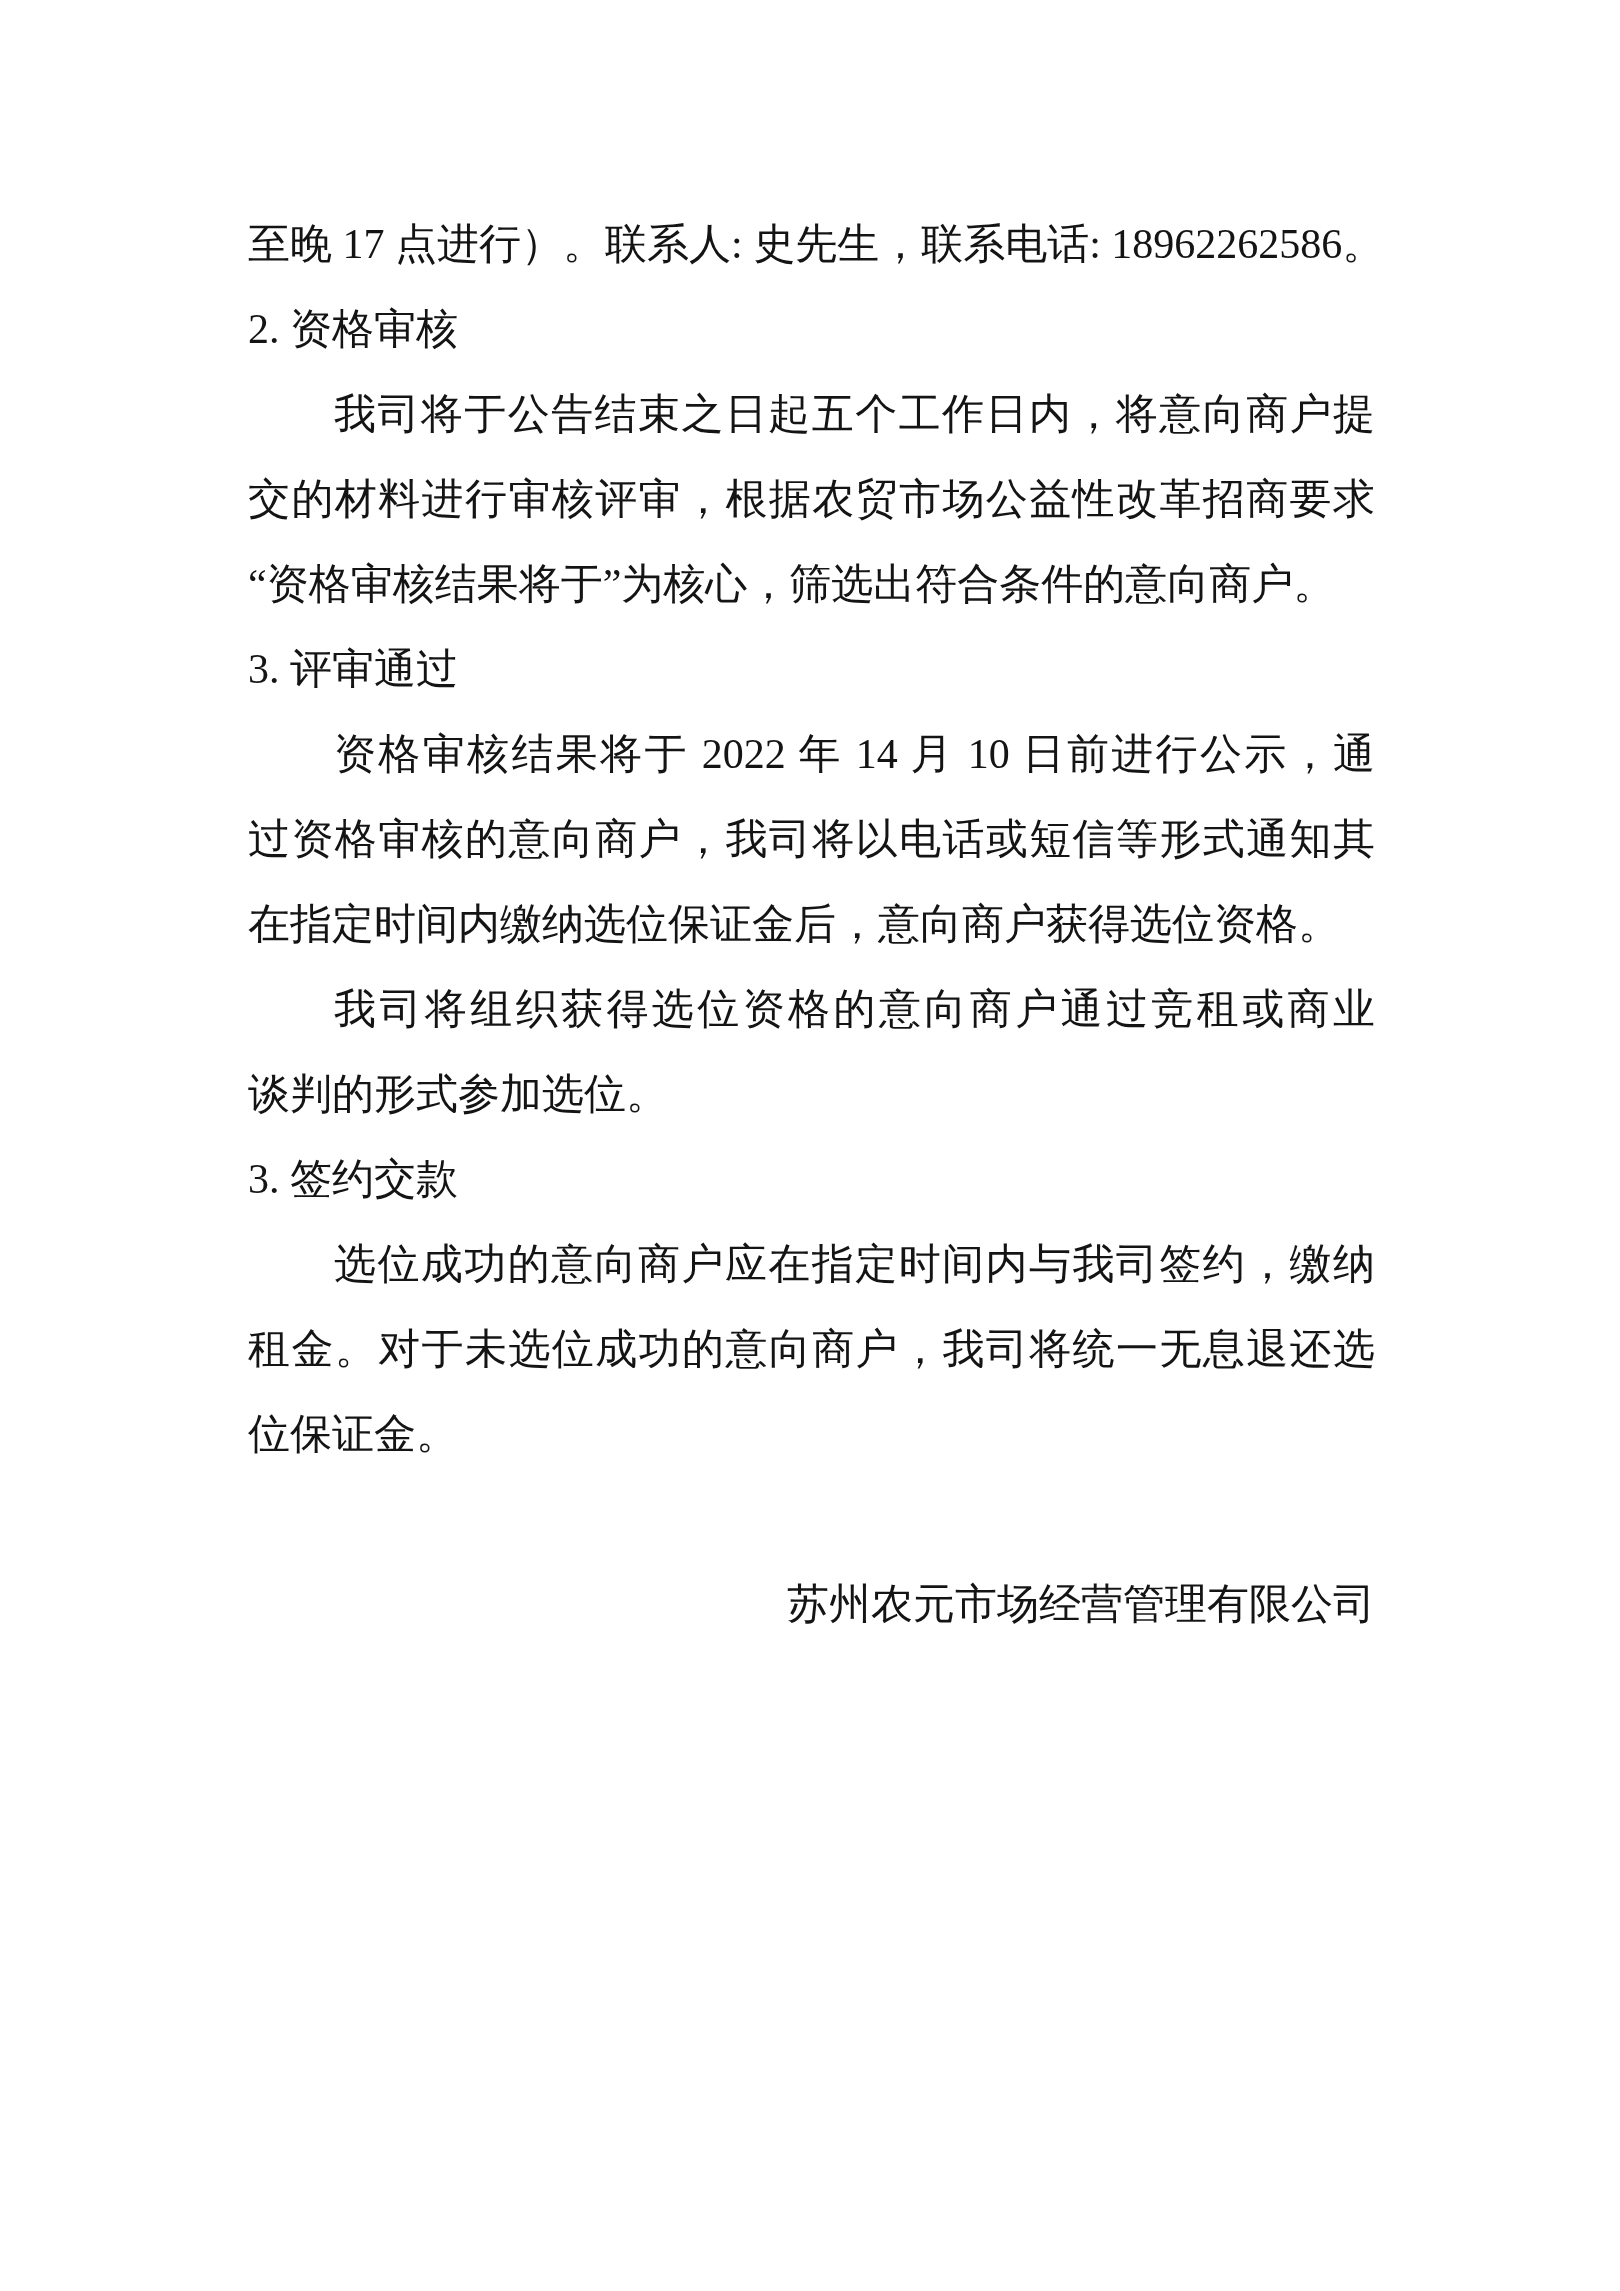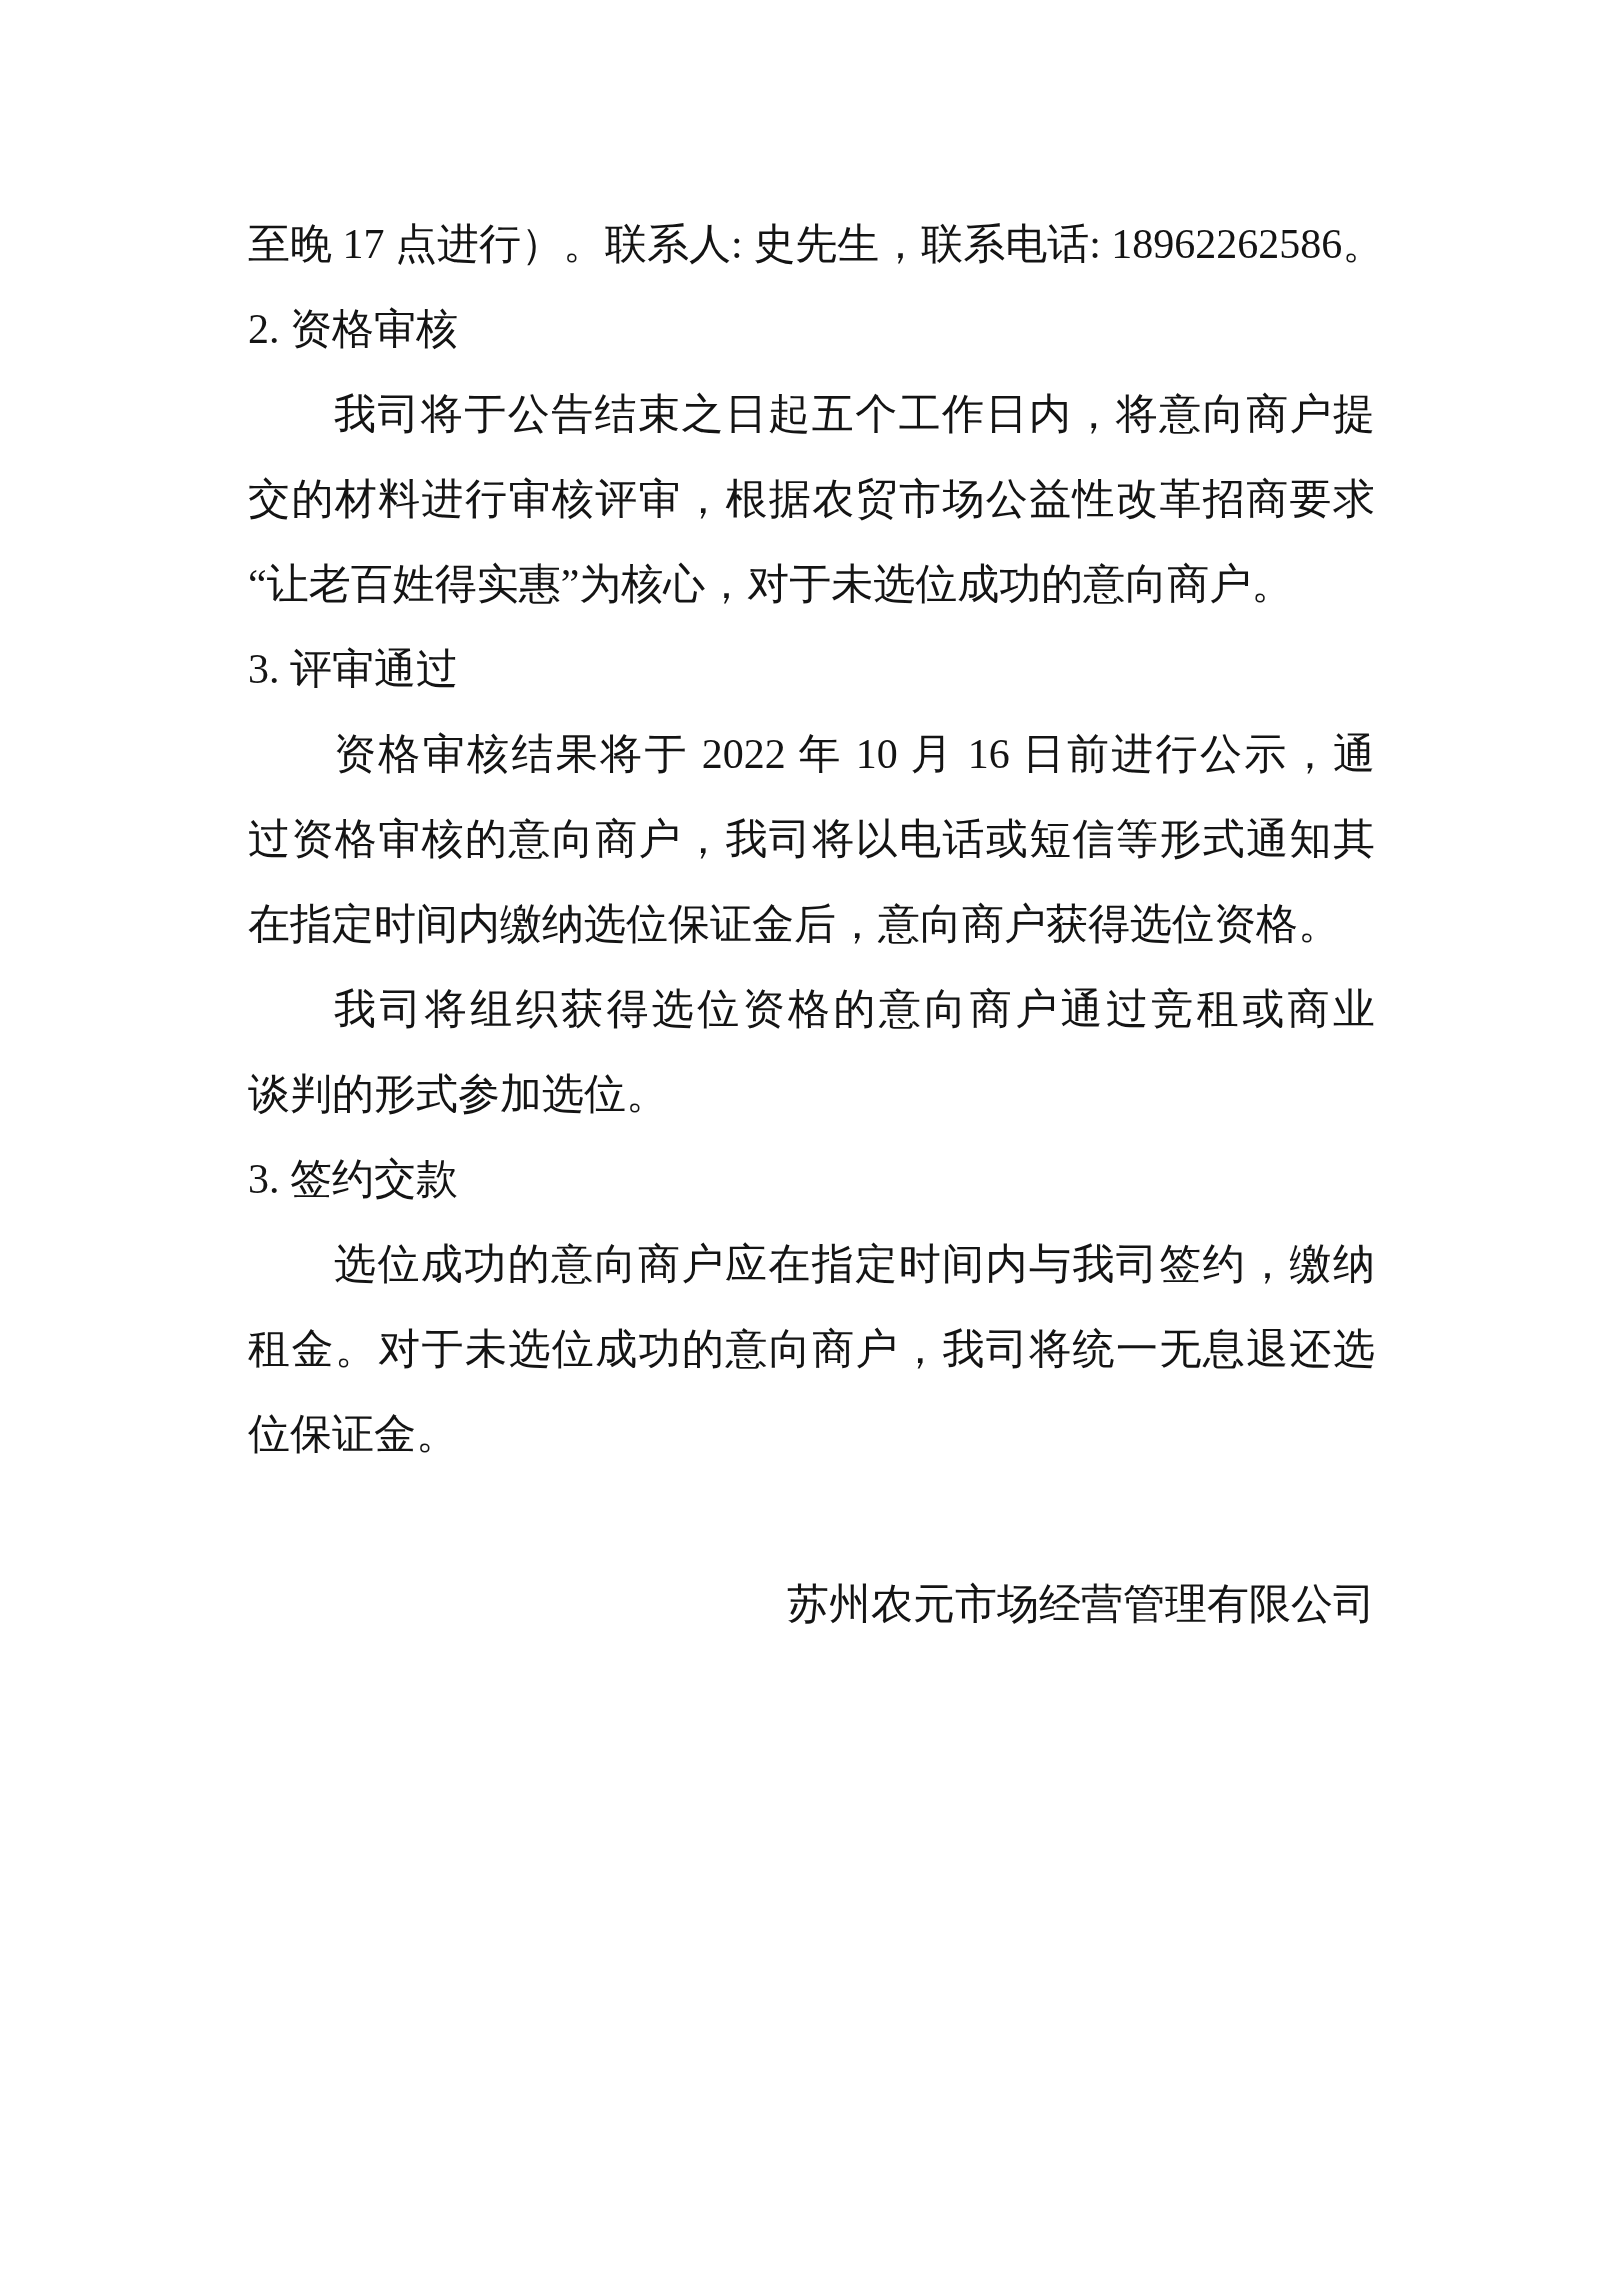--- a/index.html
+++ b/index.html
@@ -62,23 +62,23 @@
 </head>
 <body>
 
 <div class="page">
   <div class="doc-body">
     <div>
         <div class="line">至晚 17 点进行）。联系人: 史先生，联系电话: 18962262586。</div>
         <div class="line">2. 资格审核</div>
         <div class="line indent fill">我司将于公告结束之日起五个工作日内，将意向商户提</div>
         <div class="line fill">交的材料进行审核评审，根据农贸市场公益性改革招商要求</div>
-        <div class="line">“让老百姓得实惠”为核心，对于未选位成功的意向商户。</div>
+        <div class="line">“资格审核结果将于”为核心，筛选出符合条件的意向商户。</div>
         <div class="line">3. 评审通过</div>
-        <div class="line indent fill">资格审核结果将于 2022 年 10 月 16 日前进行公示，通</div>
+        <div class="line indent fill">资格审核结果将于 2022 年 14 月 10 日前进行公示，通</div>
         <div class="line fill">过资格审核的意向商户，我司将以电话或短信等形式通知其</div>
         <div class="line">在指定时间内缴纳选位保证金后，意向商户获得选位资格。</div>
         <div class="line indent fill">我司将组织获得选位资格的意向商户通过竞租或商业</div>
         <div class="line">谈判的形式参加选位。</div>
         <div class="line">3. 签约交款</div>
         <div class="line indent fill">选位成功的意向商户应在指定时间内与我司签约，缴纳</div>
         <div class="line fill">租金。对于未选位成功的意向商户，我司将统一无息退还选</div>
         <div class="line">位保证金。</div>
       </div>
     <div class="signature">

